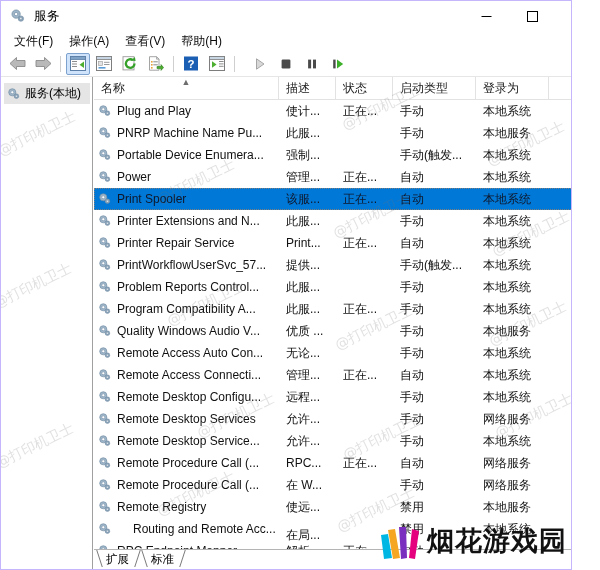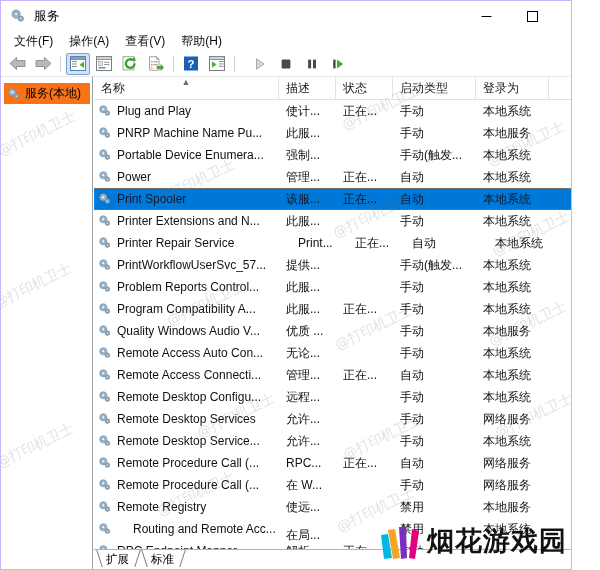--- a/index.html
+++ b/index.html
@@ -100,21 +100,21 @@
     width: 92px; height: 100%;
     border-right: 1px solid #a0a0a0;
     box-sizing: border-box;
     background: #ffffff;
     position: relative;
   }
   .tree-root {
     display: flex; align-items: center;
     margin: 6px 2px 0 3px;
     padding: 2px 3px;
-    background: #f97316;
+    background: #e5e5e5;
     font-size: 12px; color: #000;
     white-space: nowrap;
     cursor: default;
   }
   .tree-root .gear { margin-right: 4px; }
 
   .rightpane {
     flex: 1; height: 100%;
     position: relative;
     background: #ffffff;
@@ -548,21 +548,21 @@
               <span class="gear">
                 <svg width="13" height="13" viewBox="0 0 16 16">
                   <circle cx="6.5" cy="6.5" r="4.4" fill="#9fb6c9" stroke="#6f8ba3" stroke-width="0.8"></circle>
                   <circle cx="6.5" cy="6.5" r="1.8" fill="#ffffff" stroke="#6f8ba3" stroke-width="0.7"></circle>
                   <circle cx="11.6" cy="11.3" r="2.9" fill="#8aa3b8" stroke="#6f8ba3" stroke-width="0.6"></circle>
                   <circle cx="11.6" cy="11.3" r="1.1" fill="#ffffff" stroke="#6f8ba3" stroke-width="0.5"></circle>
                 </svg>
               </span>
               <span>Printer Repair Service</span>
             </div>
-            <div class="cell c-desc" style="width: 57px; margin-left: 12px;">Print...</div>
+            <div class="cell c-desc" style="width: 57px;">Print...</div>
             <div class="cell c-status" style="width: 57px;">正在...</div>
             <div class="cell c-startup" style="width: 83px;">自动</div>
             <div class="cell c-logon" style="width: 73px;">本地系统</div>
           </div>
           <div class="row">
             <div class="cell c-name" style="width: 185px;">
               <span class="gear">
                 <svg width="13" height="13" viewBox="0 0 16 16">
                   <circle cx="6.5" cy="6.5" r="4.4" fill="#9fb6c9" stroke="#6f8ba3" stroke-width="0.8"></circle>
                   <circle cx="6.5" cy="6.5" r="1.8" fill="#ffffff" stroke="#6f8ba3" stroke-width="0.7"></circle>

